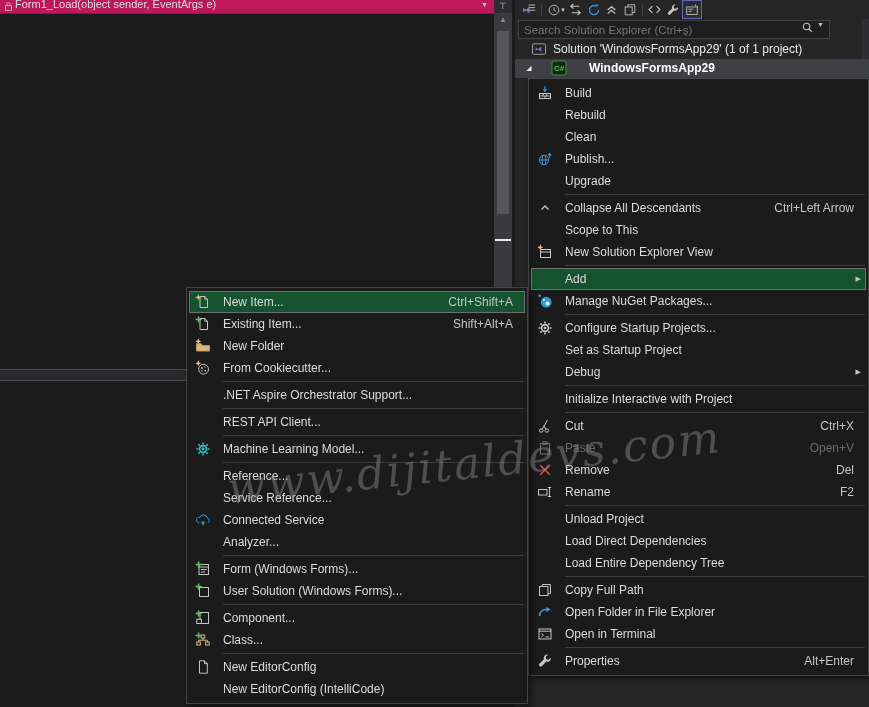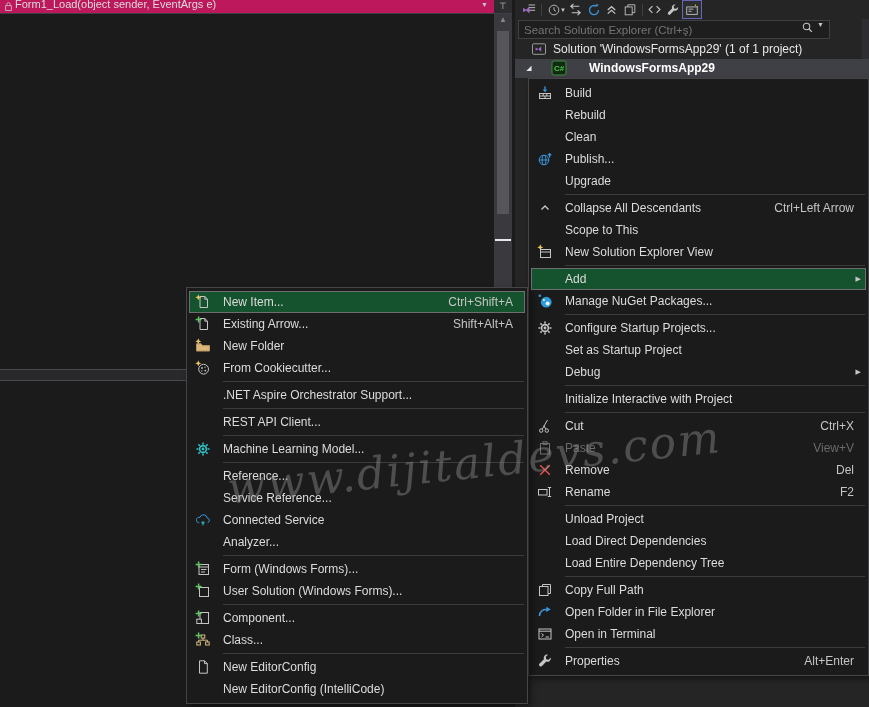--- a/index.html
+++ b/index.html
@@ -306,21 +306,21 @@
       <div class="menu-item disabled">
         <span class="mi-icon">
           <svg viewBox="0 0 16 16" width="16" height="16">
             <g stroke="#6F6F6F" fill="none">
               <rect x="3.5" y="3.5" width="9" height="10.5"></rect>
               <rect x="6" y="1.8" width="4" height="2.6"></rect>
             </g>
           </svg>
         </span>
         <span class="mi-label">Paste</span>
-        <span class="mi-shortcut">View+V</span>
+        <span class="mi-shortcut">Open+V</span>
       </div>
       <div class="menu-item">
         <span class="mi-icon">
           <svg viewBox="0 0 16 16" width="16" height="16">
             <path d="M3.2 3.2l9.6 9.6M12.8 3.2l-9.6 9.6" stroke="#E5534B" stroke-width="1.4"></path>
           </svg>
         </span>
         <span class="mi-label">Remove</span>
         <span class="mi-shortcut">Del</span>
       </div>
@@ -411,21 +411,21 @@
           <svg viewBox="0 0 16 16" width="16" height="16">
             <g stroke="#C5C5C5" fill="none">
               <path d="M5 2.5h4.8l2.7 2.7v8.3H5z"></path>
               <path d="M9.8 2.5v2.7h2.7"></path>
             </g>
             <g transform="translate(0.6,0.6)">
               <path d="M3 0v6M0 3h6" stroke="#62C462" stroke-width="1.5" fill="none"></path>
             </g>
           </svg>
         </span>
-        <span class="mi-label">Existing Arrow...</span>
+        <span class="mi-label">Existing Item...</span>
         <span class="mi-shortcut">Shift+Alt+A</span>
       </div>
       <div class="menu-item">
         <span class="mi-icon">
           <svg viewBox="0 0 16 16" width="16" height="16">
             <path d="M1.5 13V5.8h4.6l1.4 1.8h7V13z" fill="#DCB67A" stroke="#B99662"></path>
             <g transform="translate(0.3,0.3)">
               <path d="M3 0L3.9 2.1 6 3 3.9 3.9 3 6 2.1 3.9 0 3 2.1 2.1Z" fill="#E9C763"></path>
             </g>
           </svg>

